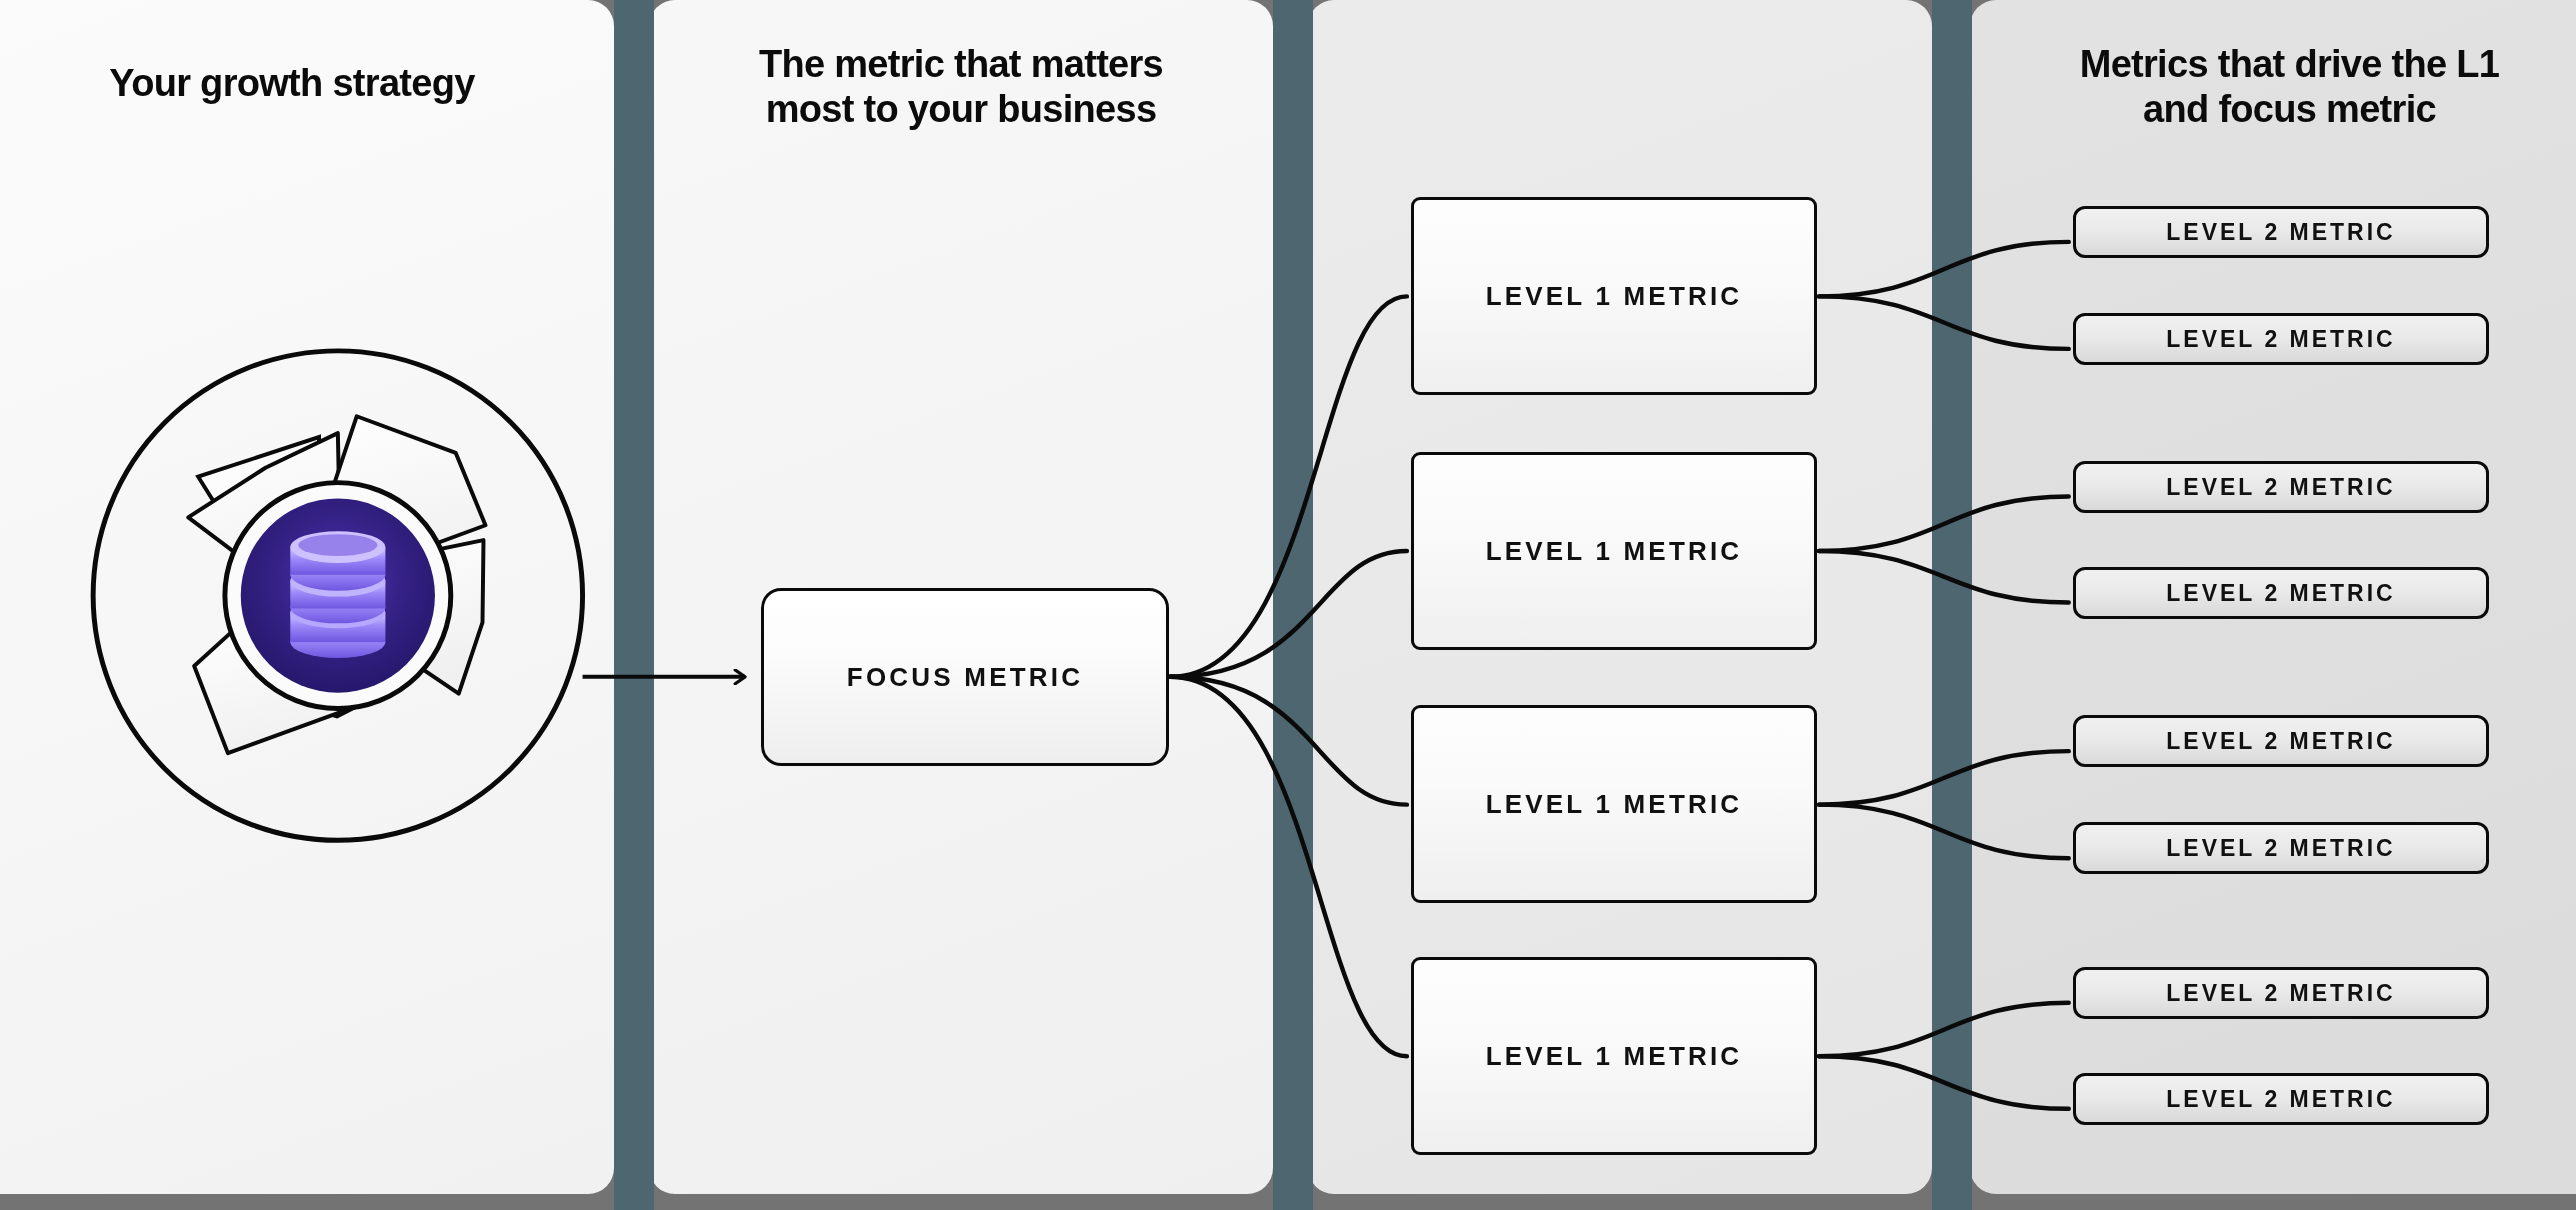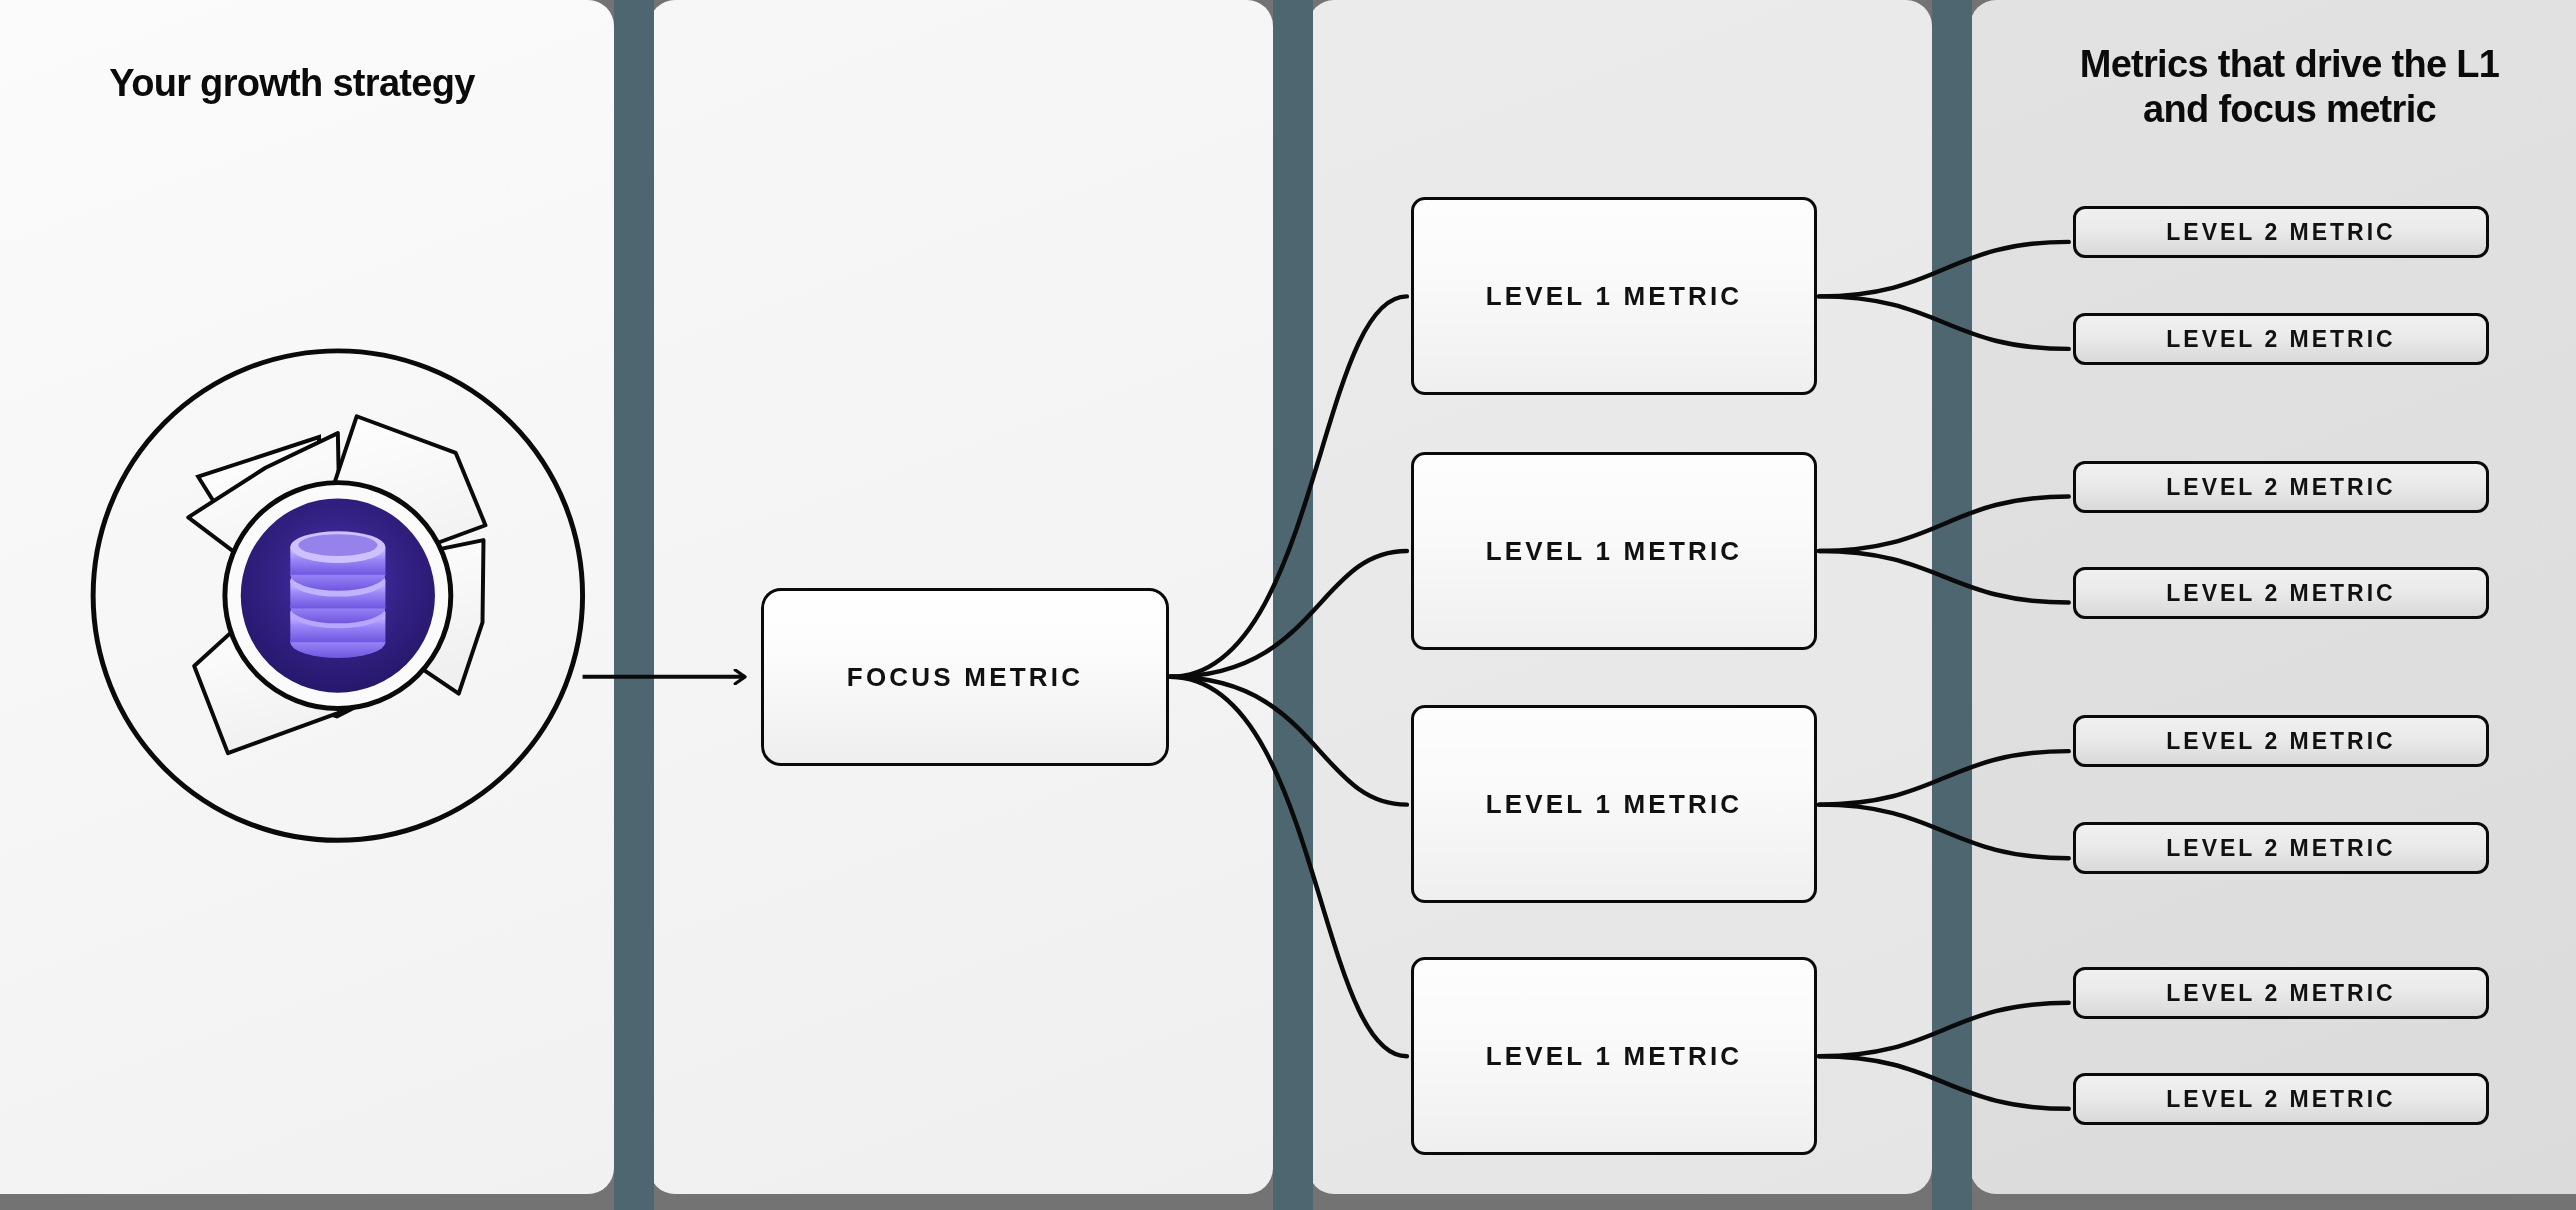--- a/index.html
+++ b/index.html
@@ -101,21 +101,21 @@
     width: 408px;
     height: 178px;
     border-radius: 20px;
     font-size: 26px;
     background: linear-gradient(180deg, #ffffff 0%, #fcfcfc 35%, #eeeeee 100%);
   }
   .l1-box {
     left: 1411px;
     width: 406px;
     height: 198px;
-    border-radius: 14px;
+    border-radius: 9px;
     font-size: 26px;
     background: linear-gradient(180deg, #fdfdfd 0%, #fafafa 40%, #efefef 100%);
   }
   .l2-box {
     left: 2073px;
     width: 416px;
     height: 52px;
     border-radius: 12px;
     font-size: 23px;
     letter-spacing: 3px;
@@ -130,20 +130,21 @@
   <div class="panel panel-1"></div>
   <div class="panel panel-2"></div>
   <div class="panel panel-3"></div>
   <div class="panel panel-4"></div>
 
   <div class="sep sep-a"></div>
   <div class="sep sep-b"></div>
   <div class="sep sep-c"></div>
 
   <div class="col-head h1">Your growth strategy</div>
+  <div class="col-head h2">The metric that matters<br>most to your business</div>
   <div class="col-head h4">Metrics that drive the L1<br>and focus metric</div>
 
   <svg id="overlay" viewBox="0 0 2600 1222">
     <defs>
       <radialGradient id="coreGrad" cx="50%" cy="42%" r="62%">
         <stop offset="0%" stop-color="#4e33bd"></stop>
         <stop offset="52%" stop-color="#352286"></stop>
         <stop offset="100%" stop-color="#241669"></stop>
       </radialGradient>
       <linearGradient id="bladeGrad" x1="0" y1="0" x2="0.3" y2="1">

